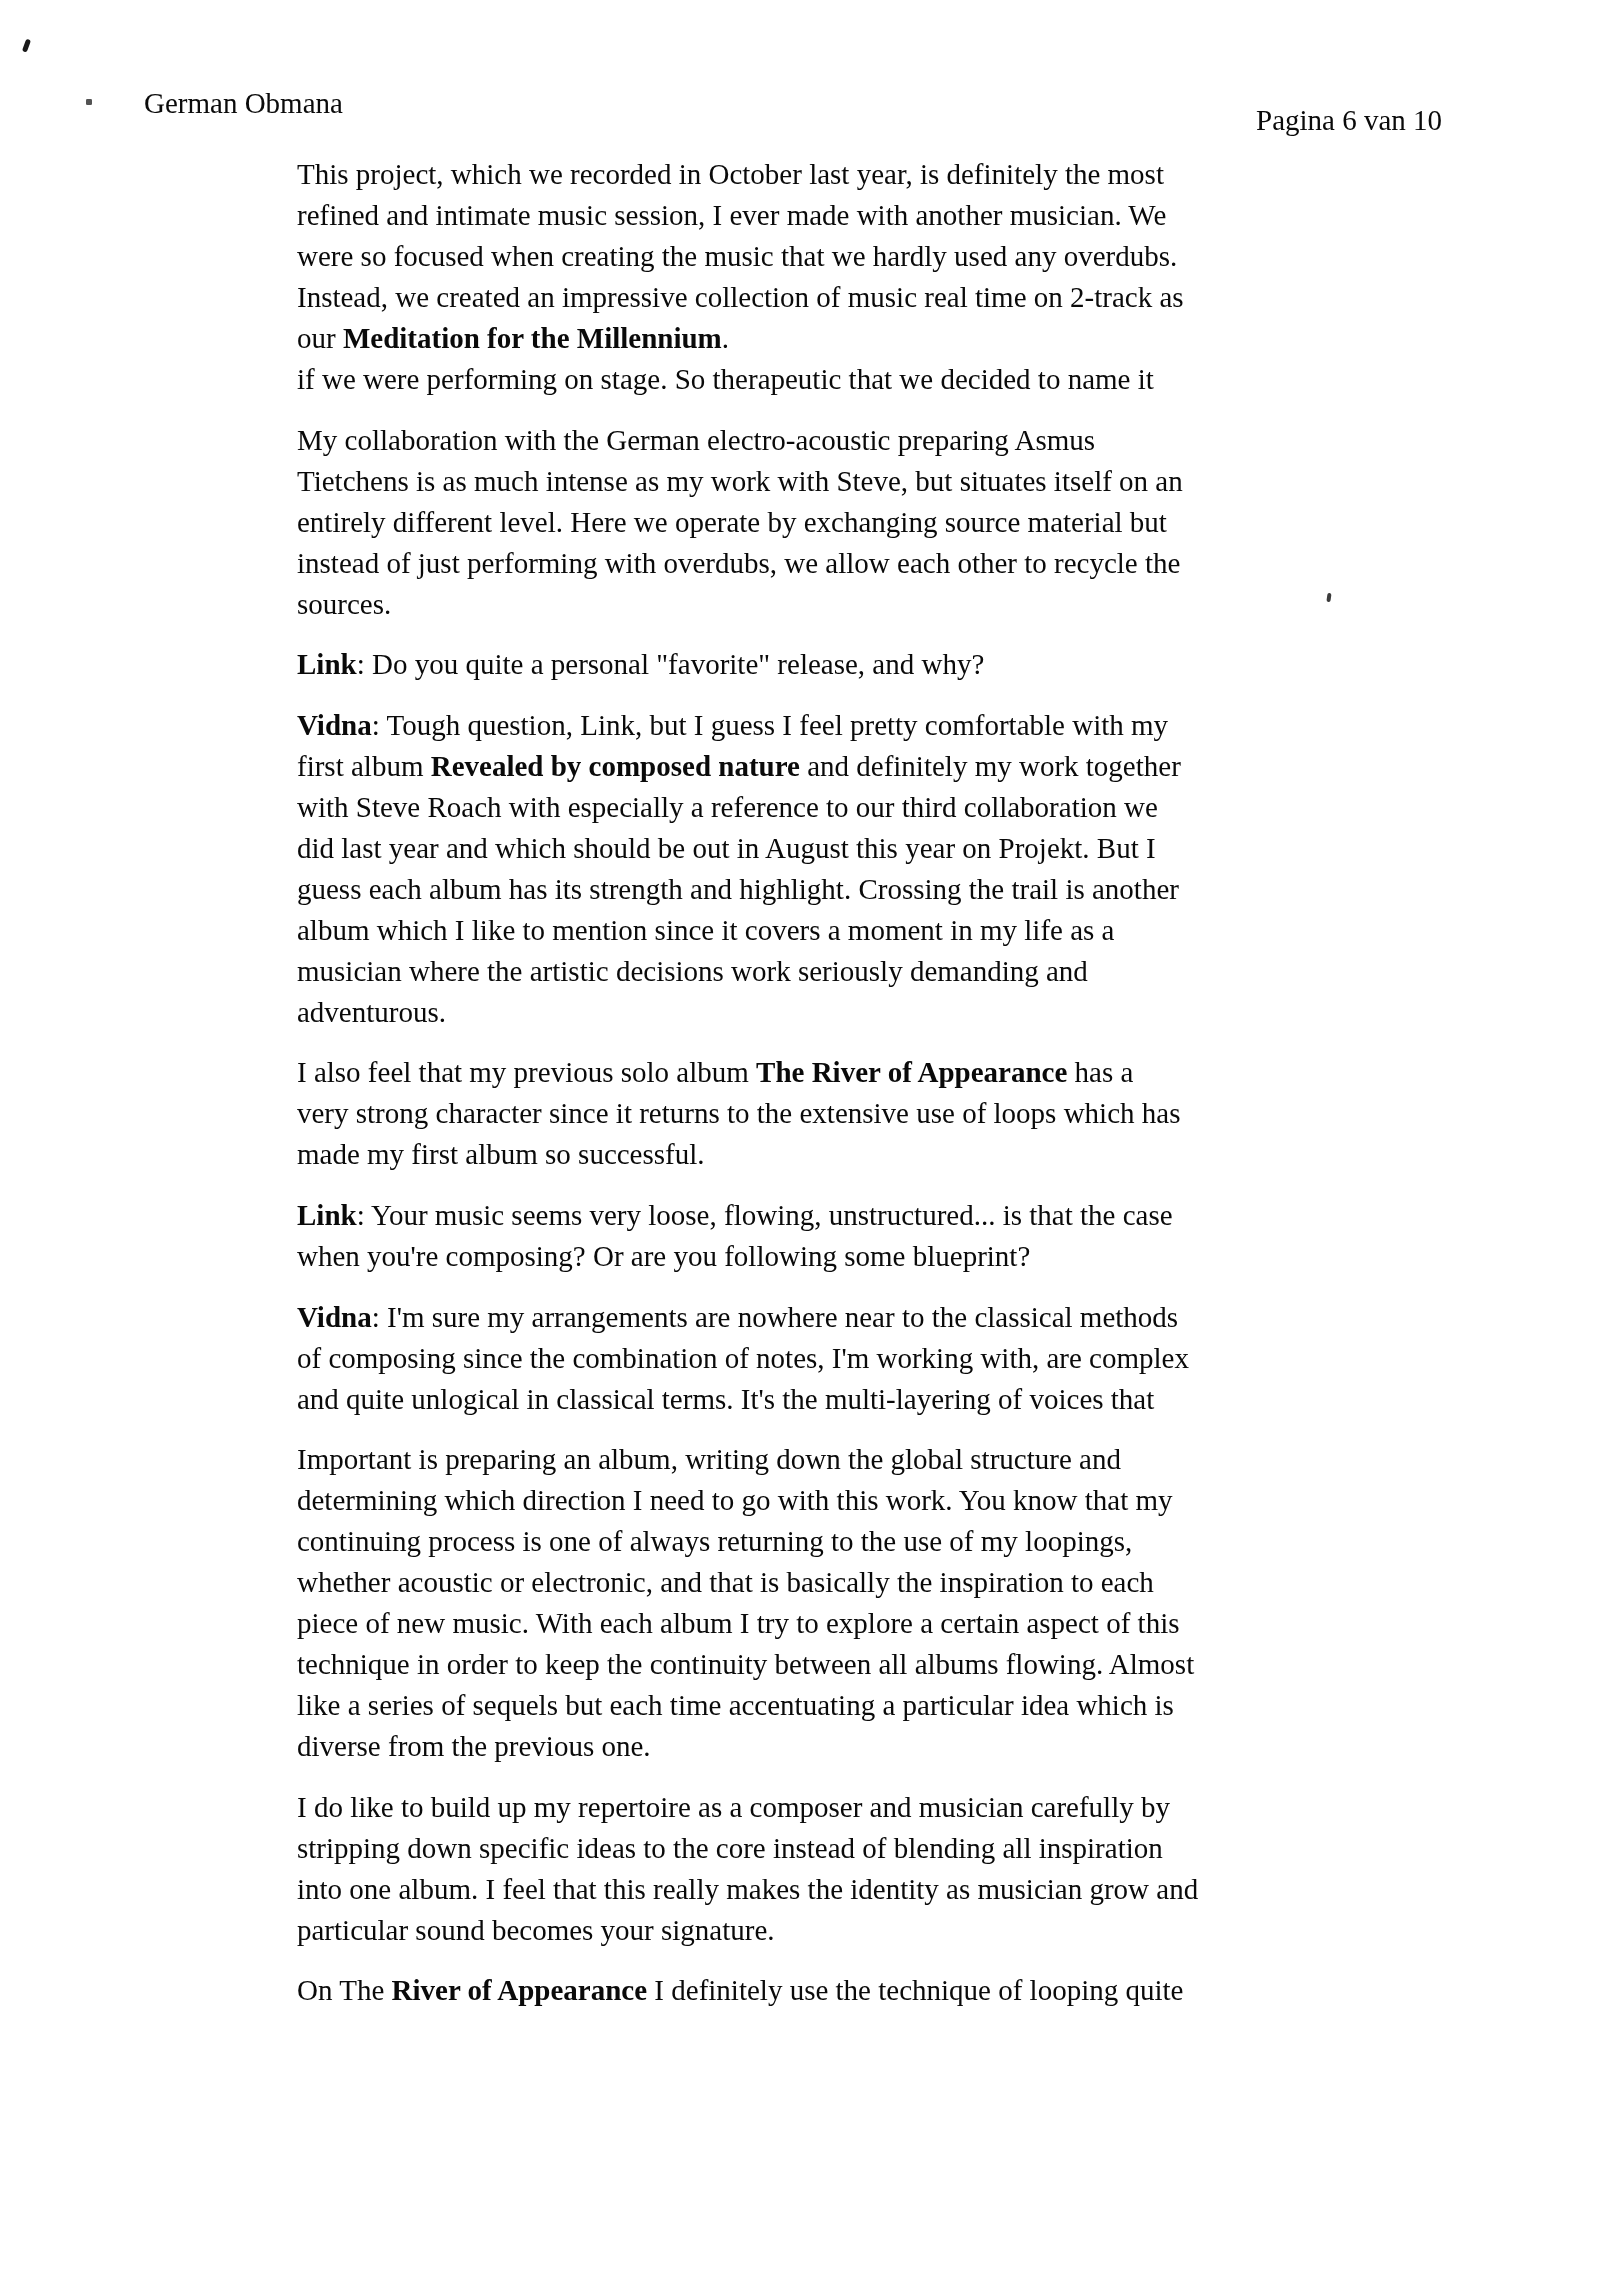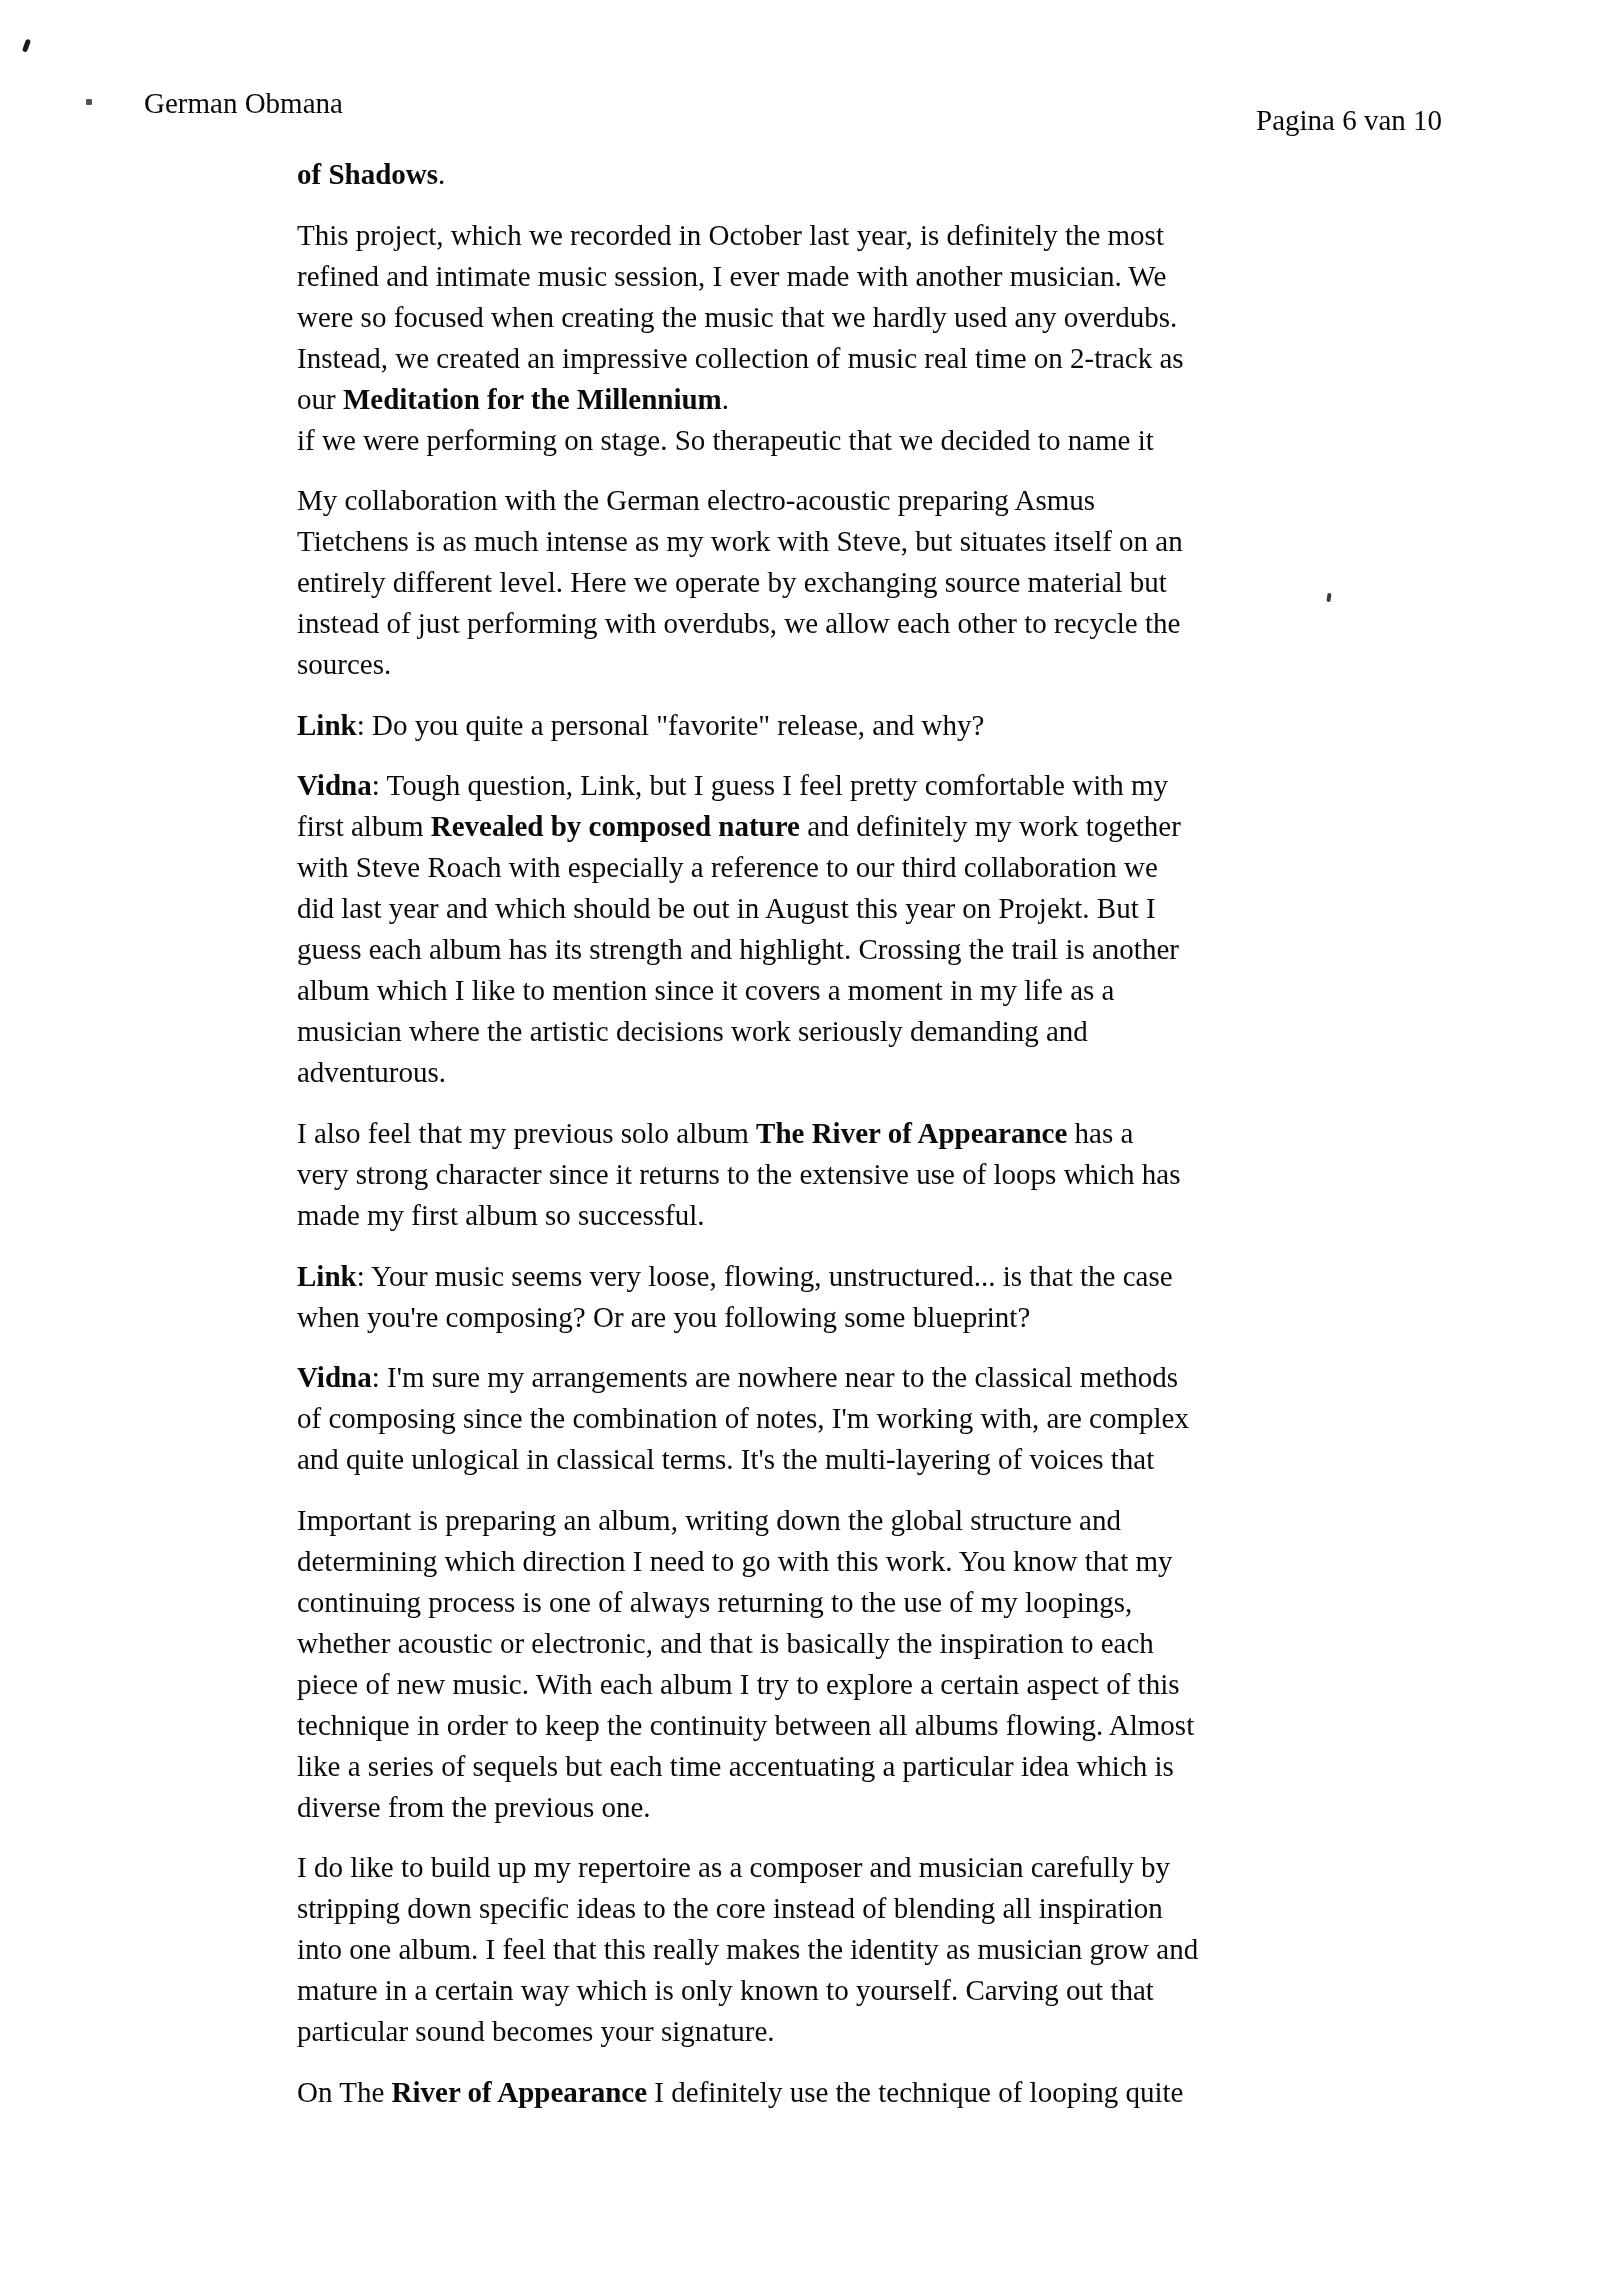--- a/index.html
+++ b/index.html
@@ -48,23 +48,20 @@
 
 <div class="artifact artifact-1"></div>
 <div class="artifact artifact-2"></div>
 <div class="artifact artifact-3"></div>
 
 <div class="hdr hdr-left">German Obmana</div>
 <div class="hdr hdr-right">Pagina 6 van 10</div>
 
 <div class="content">
     <div class="para">
-      <div class="line"><span class="seg bold">of Shadows</span><span class="seg">.</span></div>
-    </div>
-    <div class="para">
       <div class="line"><span class="seg">This project, which we recorded in October last year, is definitely the most</span></div>
       <div class="line"><span class="seg">refined and intimate music session, I ever made with another musician. We</span></div>
       <div class="line"><span class="seg">were so focused when creating the music that we hardly used any overdubs.</span></div>
       <div class="line"><span class="seg">Instead, we created an impressive collection of music real time on 2-track as</span></div>
       <div class="line"><span class="seg">our </span><span class="seg bold">Meditation for the Millennium</span><span class="seg">.</span></div>
       <div class="line"><span class="seg">if we were performing on stage. So therapeutic that we decided to name it</span></div>
     </div>
     <div class="para">
       <div class="line"><span class="seg">My collaboration with the German electro-acoustic preparing Asmus</span></div>
       <div class="line"><span class="seg">Tietchens is as much intense as my work with Steve, but situates itself on an</span></div>
@@ -106,20 +103,19 @@
       <div class="line"><span class="seg">whether acoustic or electronic, and that is basically the inspiration to each</span></div>
       <div class="line"><span class="seg">piece of new music. With each album I try to explore a certain aspect of this</span></div>
       <div class="line"><span class="seg">technique in order to keep the continuity between all albums flowing. Almost</span></div>
       <div class="line"><span class="seg">like a series of sequels but each time accentuating a particular idea which is</span></div>
       <div class="line"><span class="seg">diverse from the previous one.</span></div>
     </div>
     <div class="para">
       <div class="line"><span class="seg">I do like to build up my repertoire as a composer and musician carefully by</span></div>
       <div class="line"><span class="seg">stripping down specific ideas to the core instead of blending all inspiration</span></div>
       <div class="line"><span class="seg">into one album. I feel that this really makes the identity as musician grow and</span></div>
-      <div class="line"><span class="seg">mature in a certain way which is only known to yourself. Carving out that</span></div>
       <div class="line"><span class="seg">particular sound becomes your signature.</span></div>
     </div>
     <div class="para">
       <div class="line"><span class="seg">On The </span><span class="seg bold">River of Appearance</span><span class="seg"> I definitely use the technique of looping quite</span></div>
     </div>
   </div>
 
 
 </body></html>

